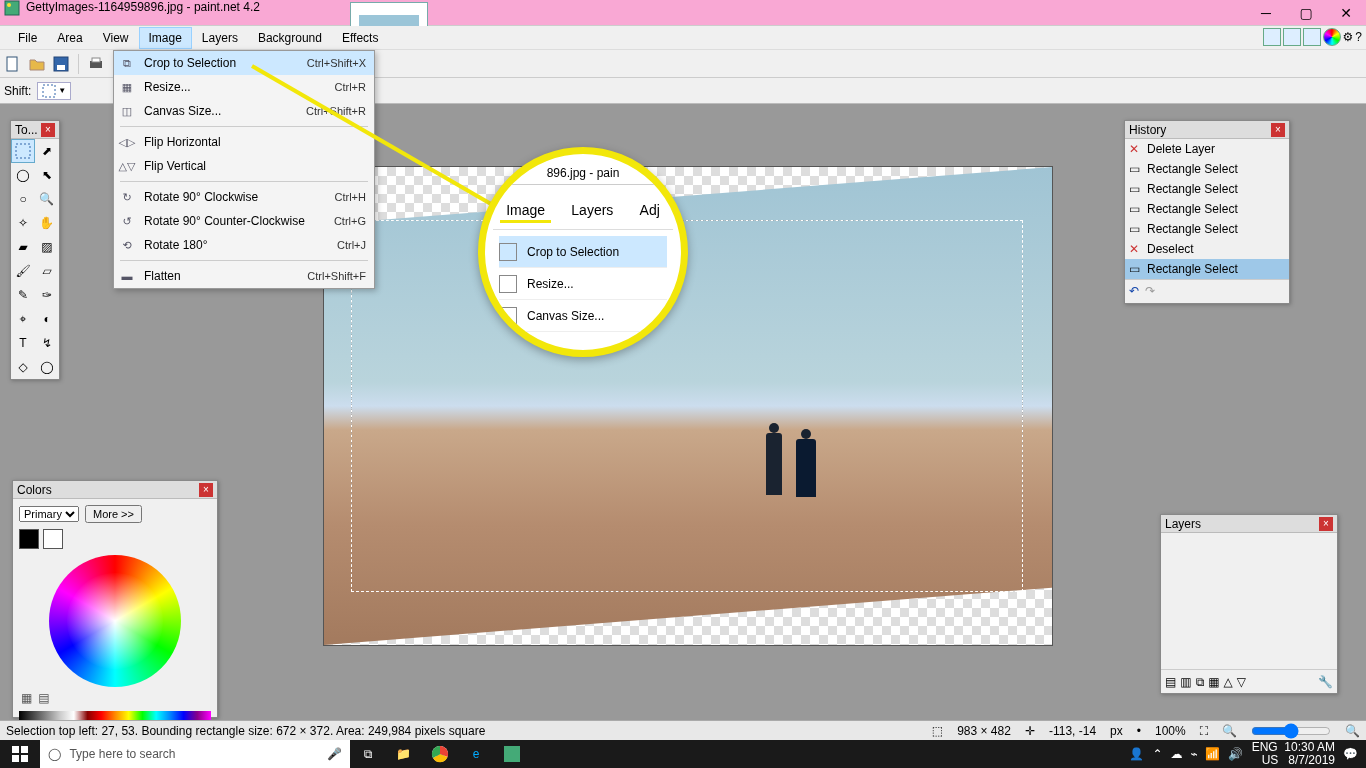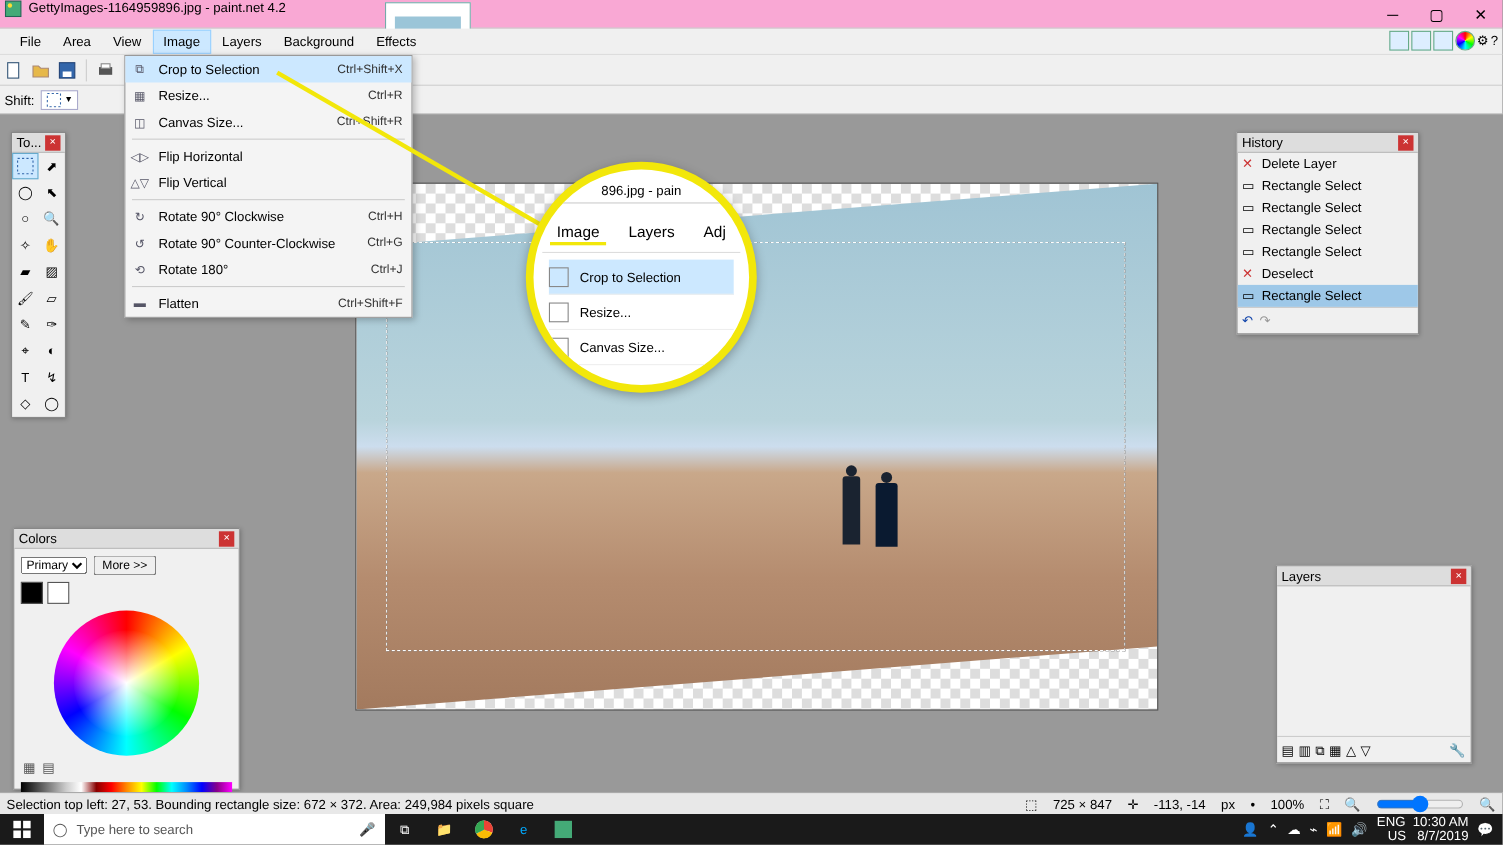--- a/index.html
+++ b/index.html
@@ -407,21 +407,21 @@
     <span>△</span>
     <span>▽</span>
     <span style="margin-left:auto;">🔧</span>
   </div>
 </div>
 
 <div class="statusbar">
   <span>Selection top left: 27, 53. Bounding rectangle size: 672 × 372. Area: 249,984 pixels square</span>
   <span class="flex"></span>
   <span>⬚</span>
-  <span>725 × 847</span>
+  <span>983 × 482</span>
   <span>✛</span>
   <span>-113, -14</span>
   <span>px</span>
   <span>•</span>
   <span>100%</span>
   <span>⛶</span>
   <span>🔍</span>
   <input type="range" min="0" max="100" value="50" style="width: 80px;">
   <span>🔍</span>
 </div>

